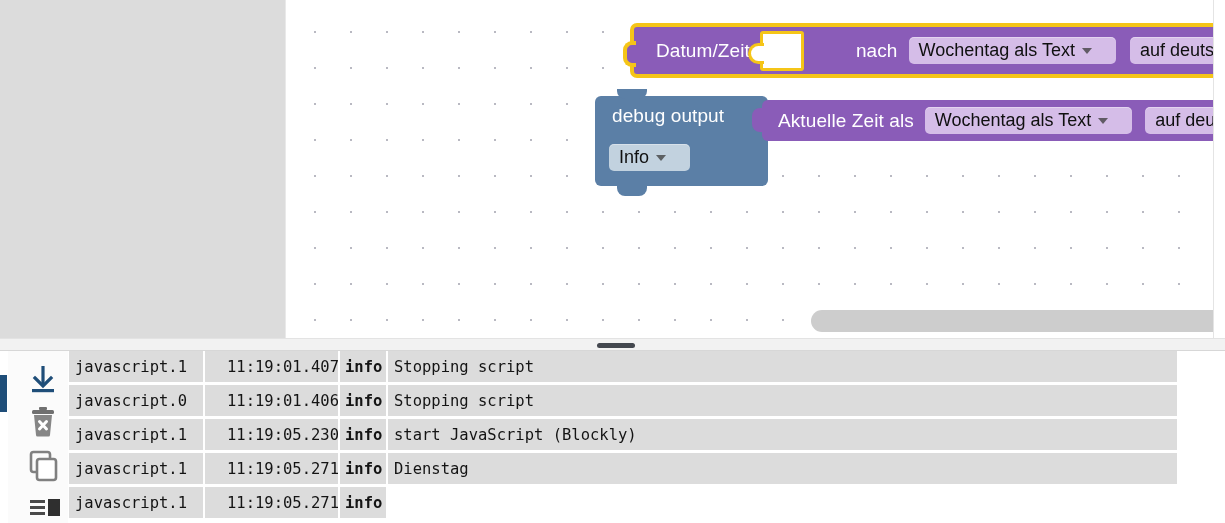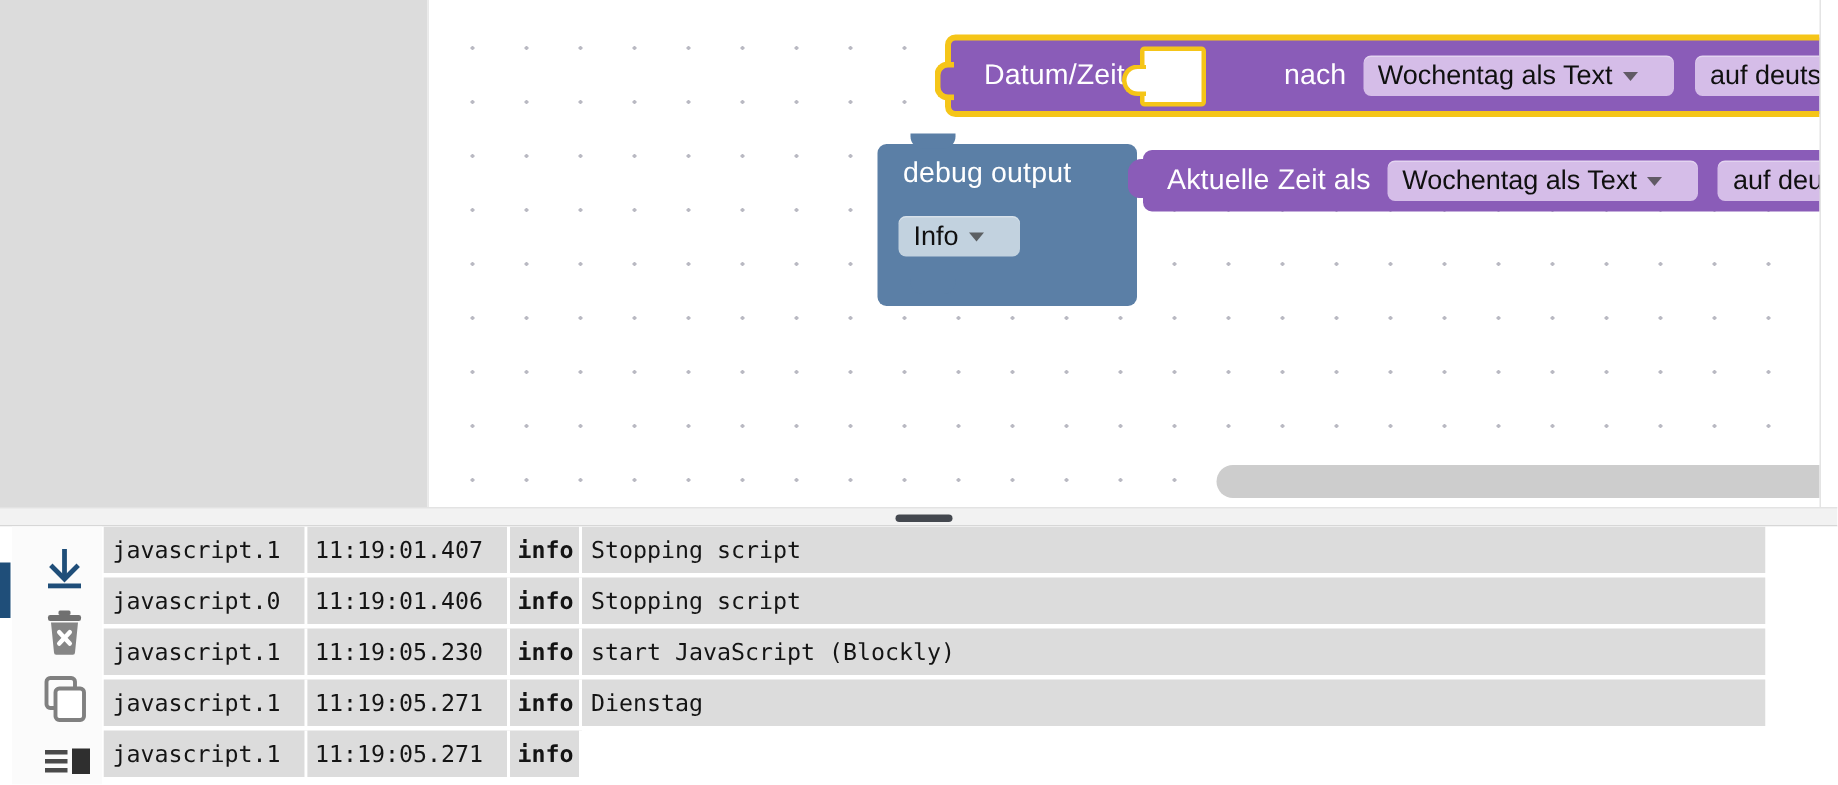--- a/index.html
+++ b/index.html
@@ -81,21 +81,21 @@
   #block-datumzeit .dd1{margin-right:14px;}
   
   .notch-left{
     position:absolute;left:-11px;top:14px;width:13px;height:26px;
     background:#8a5cb8;border:4px solid #f5c518;border-right:none;
     border-radius:9px 0 0 9px;box-sizing:border-box;
   }
 
   
   #block-debug{
-    left:299px;top:96px;width:173px;height:108px;
+    left:309px;top:96px;width:173px;height:90px;
     background:#5b7fa6;border-radius:6px;
   }
   #block-debug .bump-top{
     position:absolute;left:22px;top:-7px;width:30px;height:10px;
     background:#5b7fa6;border-radius:0 0 8px 8px;
   }
   #block-debug .bump-bottom{
     position:absolute;left:22px;top:90px;width:30px;height:10px;
     background:#5b7fa6;border-radius:0 0 8px 8px;
   }
@@ -161,21 +161,21 @@
   .log-row{
     position:relative;height:31px;display:flex;align-items:stretch;
     font-family:"DejaVu Sans Mono", monospace;
   }
   .cell{
     background:#dcdcdc;display:flex;align-items:center;
     font-size:15.5px;color:#141414;white-space:nowrap;overflow:hidden;
     border-right:2px solid #ffffff;box-sizing:border-box;
   }
   .c-source{width:136px;padding-left:6px;}
-  .c-time{width:135px;padding-left:5px;}
+  .c-time{width:135px;padding-left:22px;}
   .c-level{width:48px;padding-left:5px;font-weight:bold;}
   .c-msg{flex:1;padding-left:6px;border-right:none;}
   .row-gap{height:3px;background:#ffffff;}
 </style>
 </head>
 <body>
 
 <div id="app">
 
   <div class="blockly-area">

